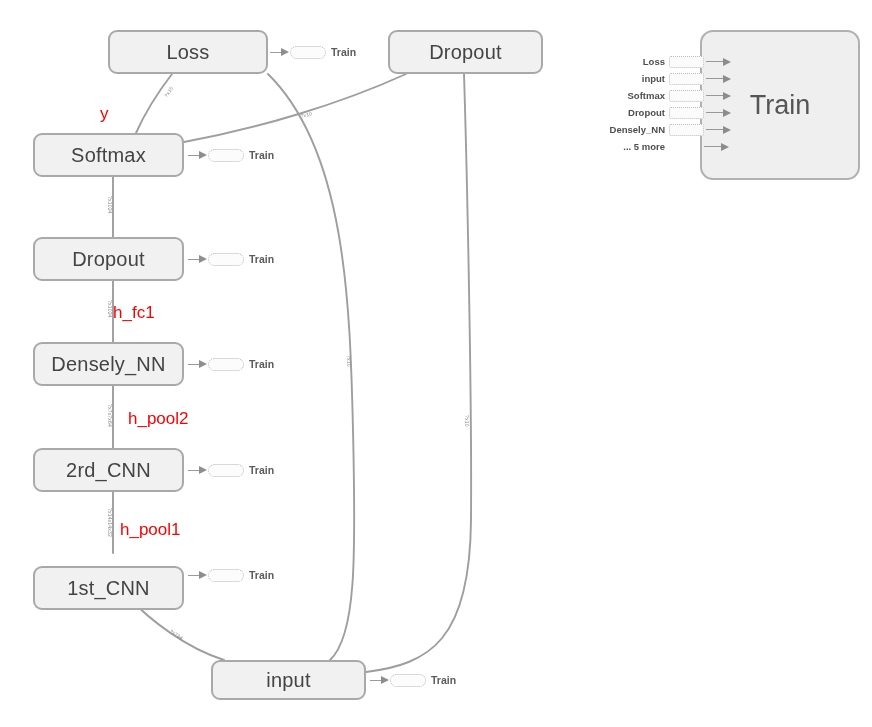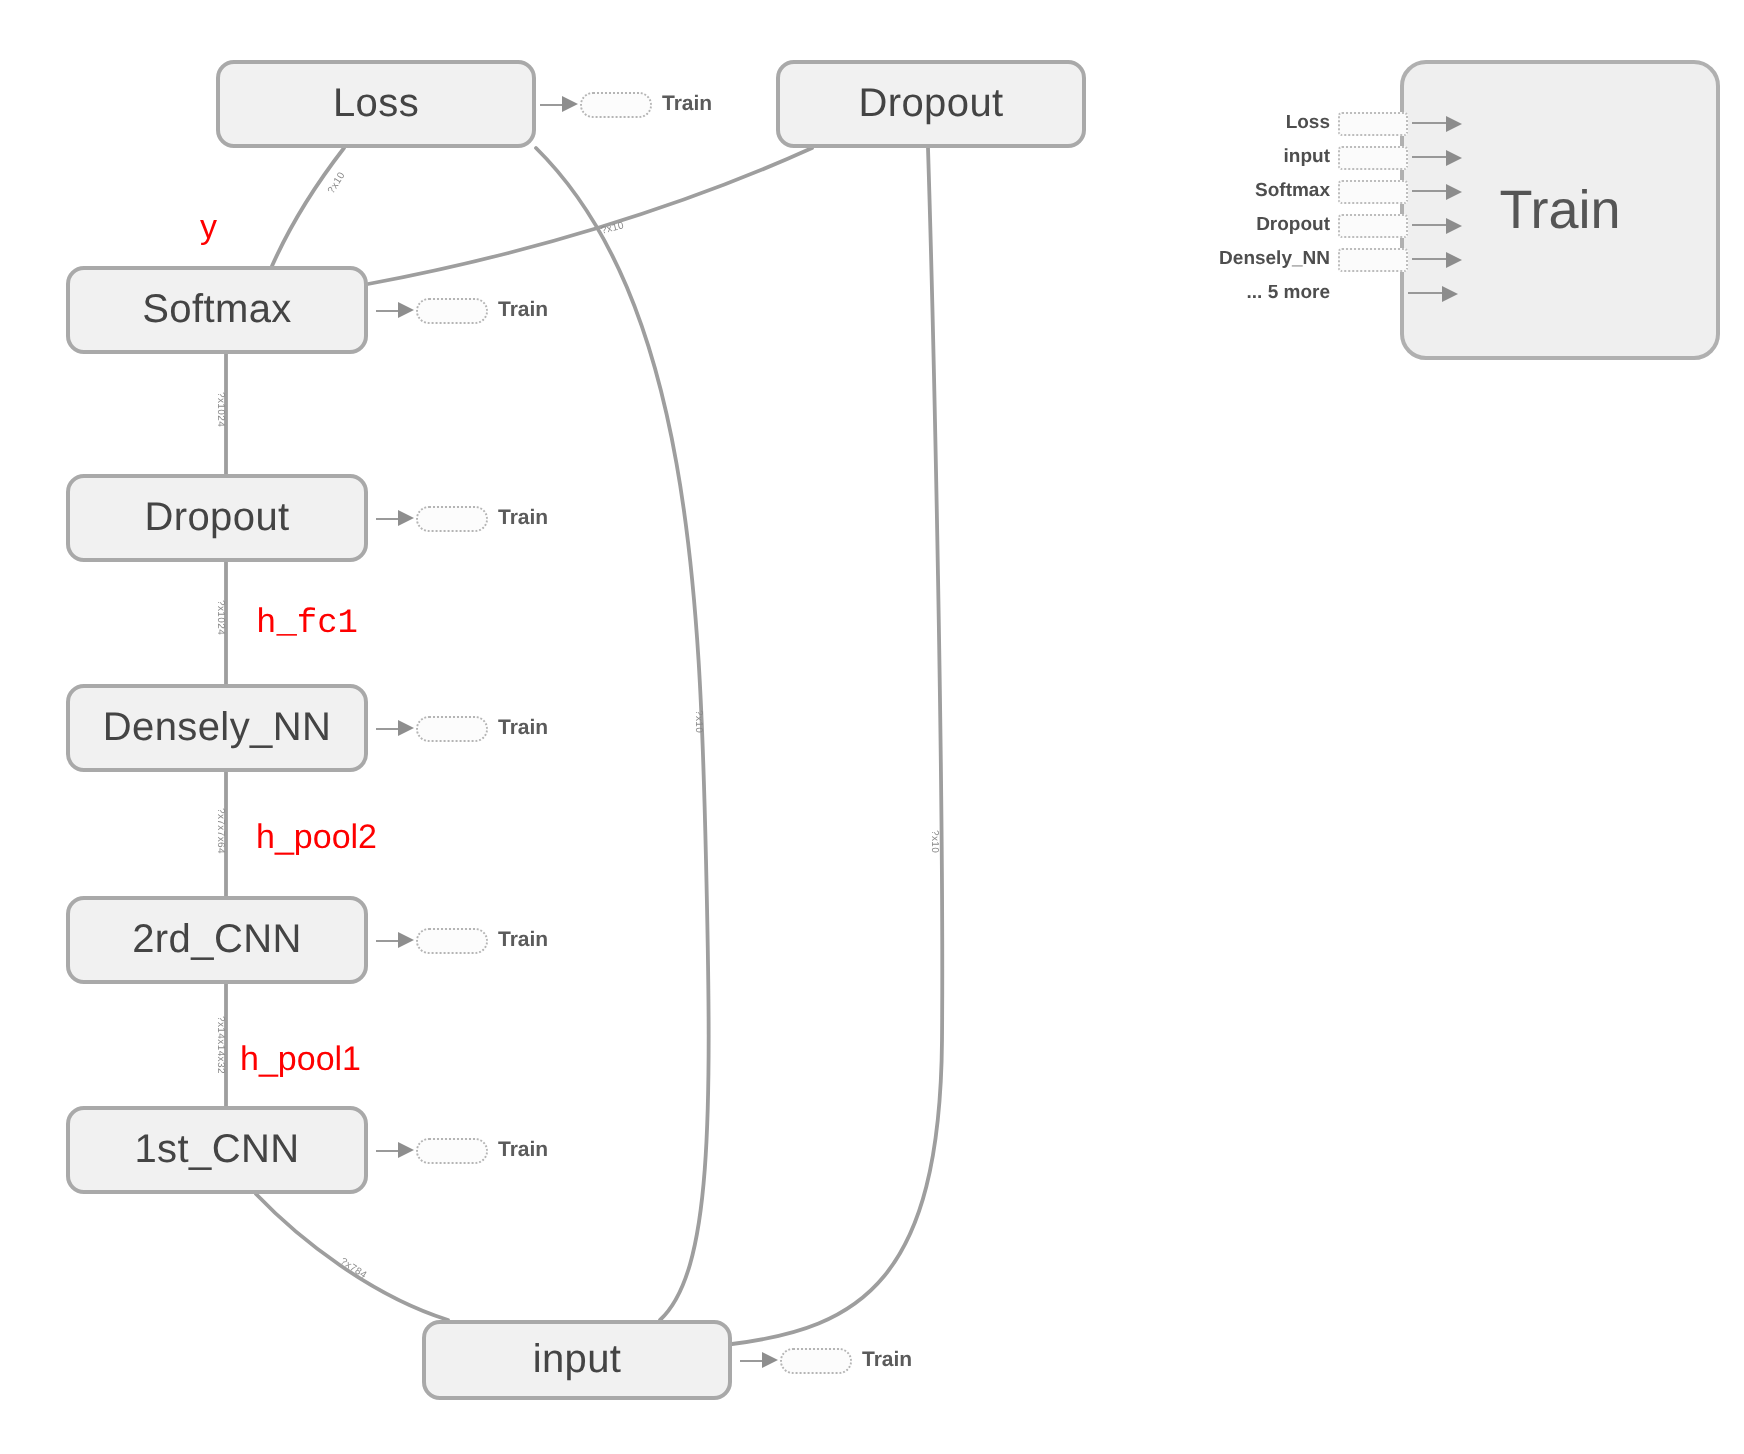--- a/index.html
+++ b/index.html
@@ -221,30 +221,30 @@
   </div>
 
   <div class="op-node" style="left:33px; top:342px; width:151px; height:44px;">
     <span>Densely_NN</span>
   </div>
 
   <div class="op-node" style="left:33px; top:448px; width:151px; height:44px;text-align:center;">
     <span>2rd_CNN</span>
   </div>
 
-  <div class="op-node" style="left:33px; top:553px; width:151px; height:44px;">
+  <div class="op-node" style="left:33px; top:566px; width:151px; height:44px;">
     <span>1st_CNN</span>
   </div>
 
   <div class="op-node" style="left:211px; top:660px; width:155px; height:40px;">
     <span>input</span>
   </div>
 
   <div class="red-label" style="left:100px; top:104px;">y</div>
-  <div class="red-label" style="left:128px; top:303px;font-family:Liberation Mono, monospace;">h_fc1</div>
+  <div class="red-label" style="left:113px; top:303px;">h_fc1</div>
   <div class="red-label" style="left:128px; top:409px;">h_pool2</div>
   <div class="red-label" style="left:120px; top:520px;">h_pool1</div>
 
   <div class="edge-shape" style="left:163px; top:95px; transform:rotate(-58deg);">?x10</div>
   <div class="edge-shape" style="left:300px; top:113px; transform:rotate(-14deg);">?x10</div>
   <div class="edge-shape" style="left:113px; top:196px; transform:rotate(90deg);">?x1024</div>
   <div class="edge-shape" style="left:113px; top:300px; transform:rotate(90deg);">?x1024</div>
   <div class="edge-shape" style="left:113px; top:404px; transform:rotate(90deg);">?x7x7x64</div>
   <div class="edge-shape" style="left:113px; top:508px; transform:rotate(90deg);">?x14x14x32</div>
   <div class="edge-shape" style="left:172px; top:628px; transform:rotate(33deg);">?x784</div>

